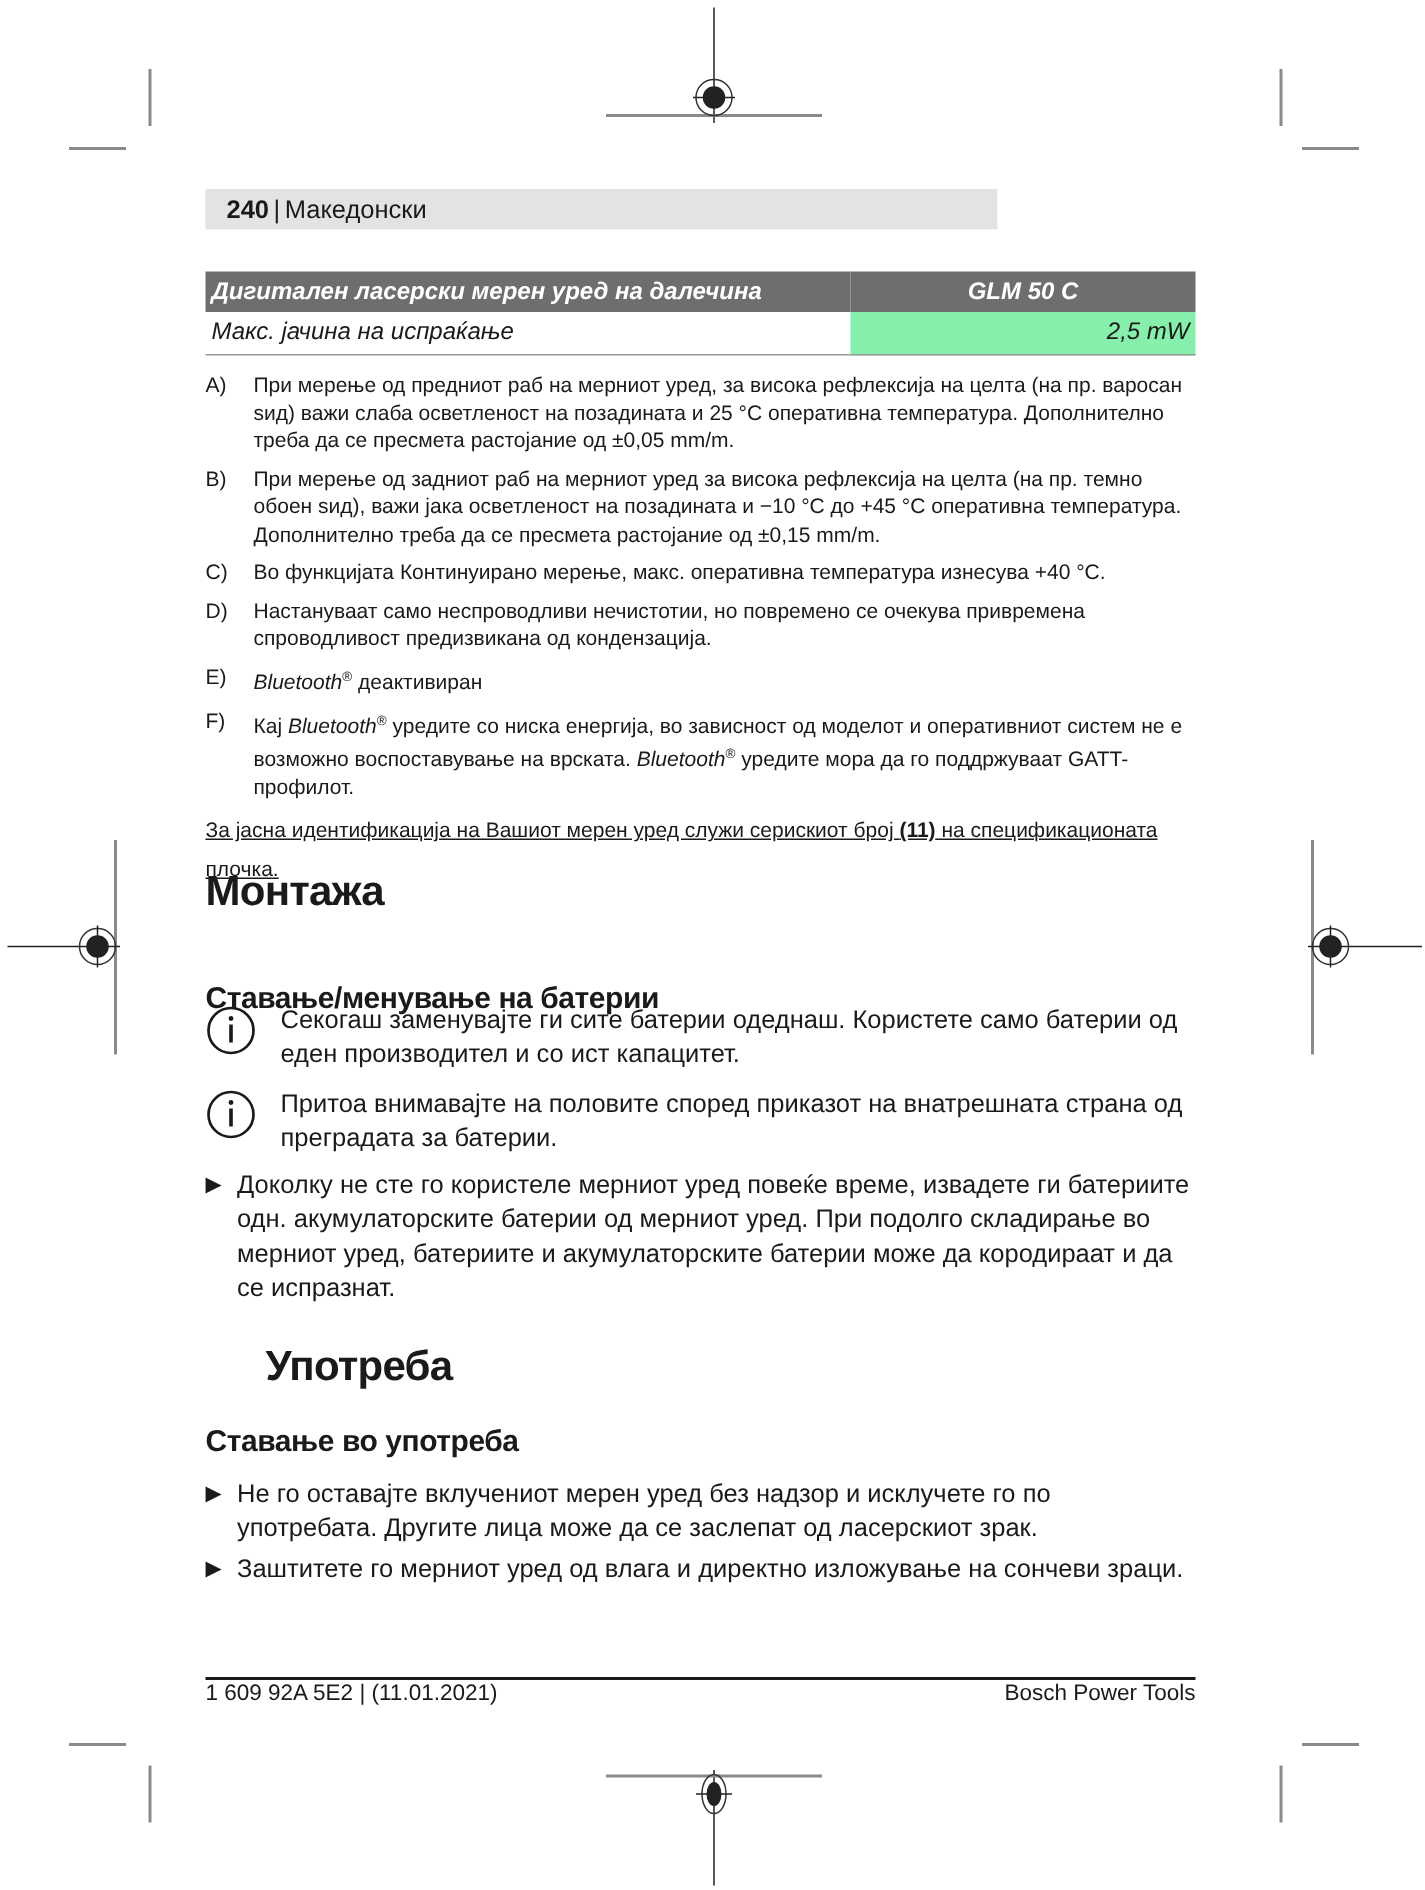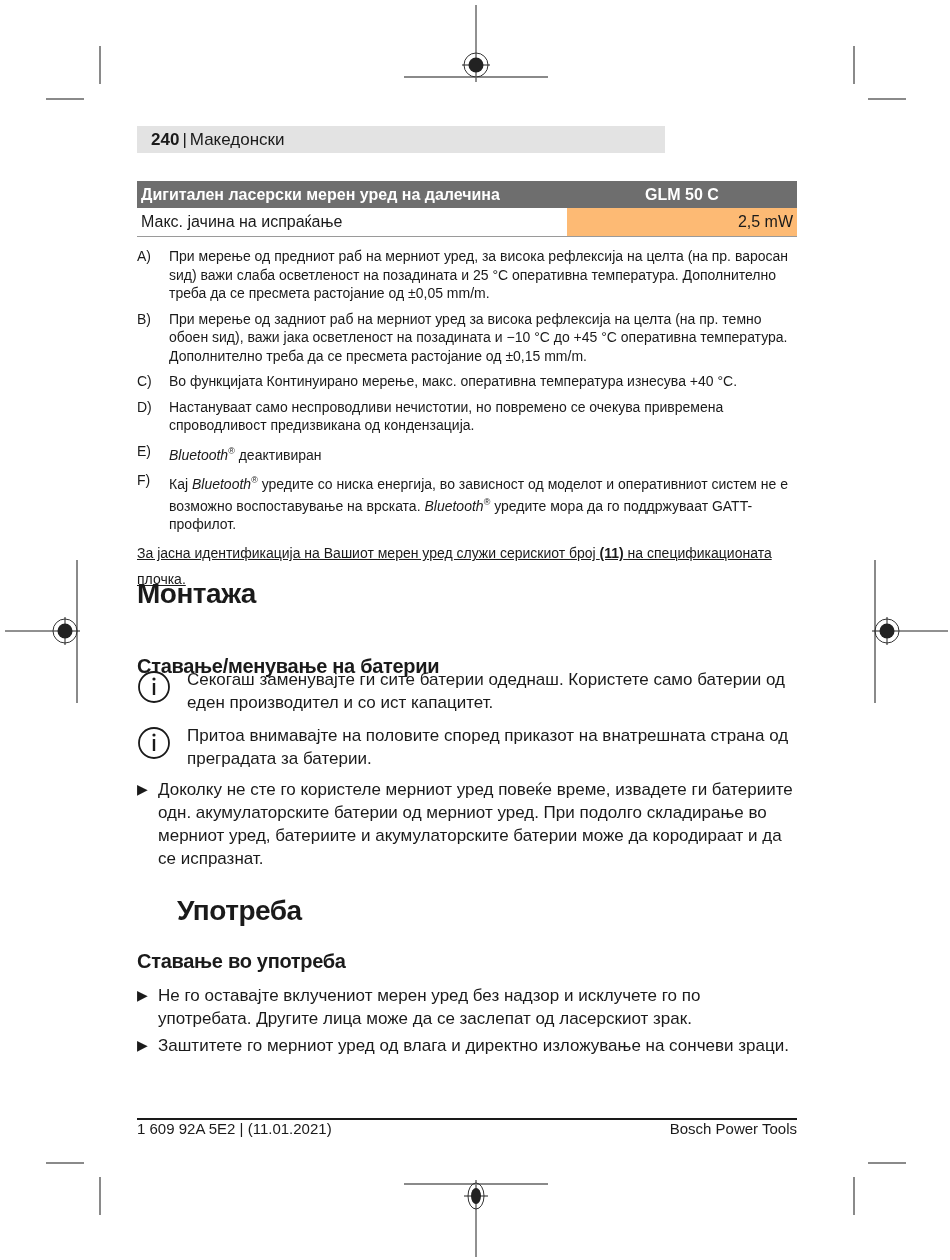--- a/index.html
+++ b/index.html
@@ -4,25 +4,25 @@
 <style>
   html, body { margin:0; padding:0; background:#fff; }
   body { width:950px; height:1260px; position:relative; overflow:hidden;
          font-family:"Liberation Sans", "DejaVu Sans", sans-serif; color:#1a1a1a; }
   .mark { position:absolute; background:#8a8a8a; }
   .reg { position:absolute; }
   .page-header { position:absolute; left:137px; top:126px; width:528px; height:27px; background:#e3e3e3;
                  display:flex; align-items:center; font-size:17px; }
   .page-header .num { font-weight:bold; margin-left:14px; }
   .page-header .sep { margin:0 3px; }
-  .spec-table { position:absolute; left:137px; top:181px; width:660px; border-collapse:collapse; font-size:16px; }
+  .spec-table { position:absolute; left:137px; top:181px; width:660px; border-collapse:collapse; font-size:16px;font-style:italic; }
   .spec-head { background:#6e6e6e; color:#fff; font-weight:bold; height:27px; }
   .spec-head td { padding:0 4px; }
   .spec-row td { height:28px; padding:0 4px; border-bottom:1.5px solid #9a9a9a; }
-  .spec-row td.val { background:#fdba74; text-align:right; width:222px; }
+  .spec-row td.val { background:#86efac; text-align:right; width:222px; }
   .notes { position:absolute; left:137px; top:247px; width:660px; font-size:14px; line-height:18.5px; }
   .note { display:flex; margin-bottom:7px; }
   .note .letter { width:32px; flex:none; }
   .note .text { flex:1; }
   .para { font-size:14px; line-height:26px;text-decoration:underline; }
   .h1 { position:absolute; left:137px; font-size:28px; font-weight:bold; letter-spacing:-0.5px; }
   .h2 { position:absolute; left:137px; font-size:20px; font-weight:bold; letter-spacing:-0.3px; }
   .info { position:absolute; left:137px; width:660px; display:flex; font-size:17px; line-height:23px; }
   .info .icon { width:50px; flex:none; }
   .bullet { position:absolute; left:137px; width:660px; display:flex; font-size:17px; line-height:23px; }

